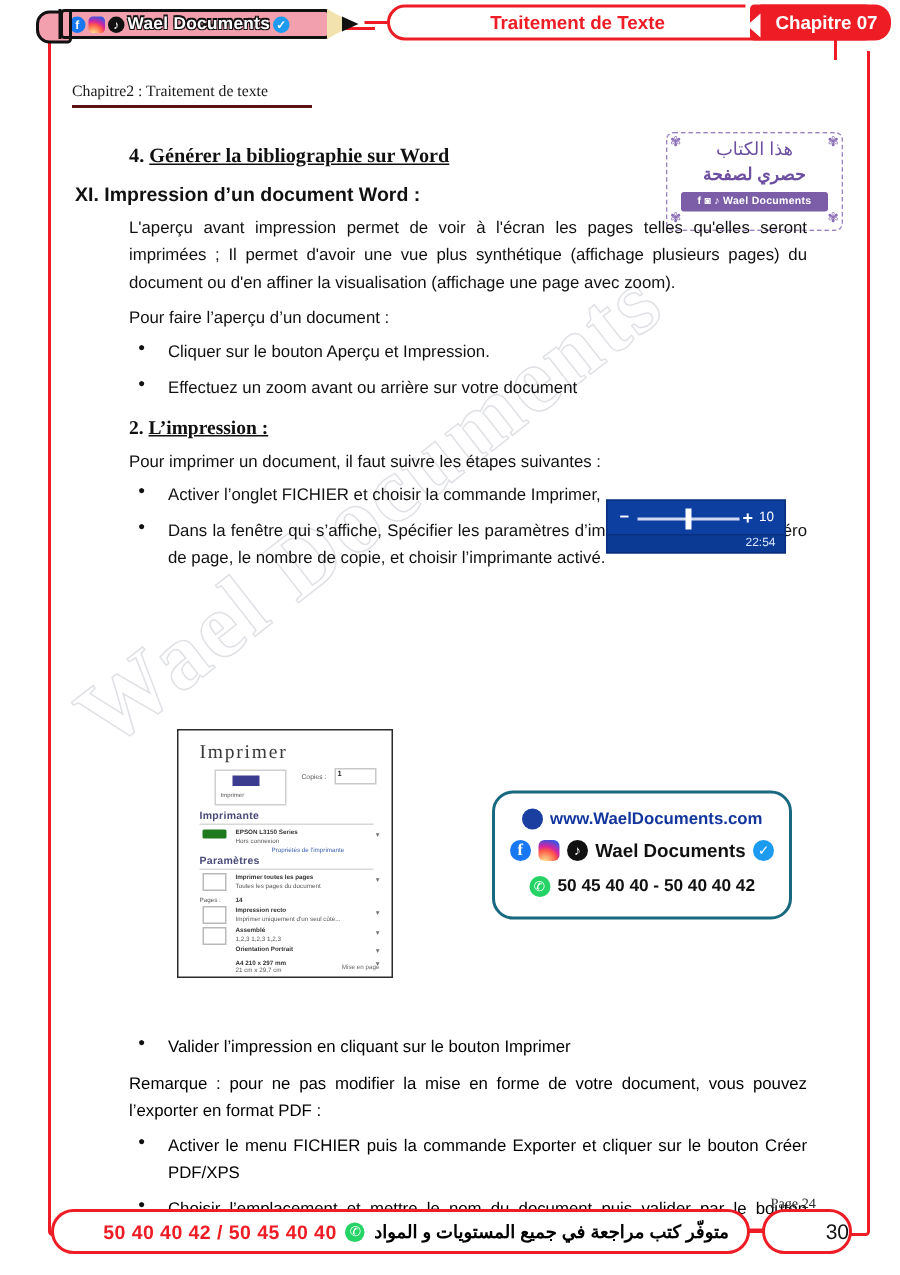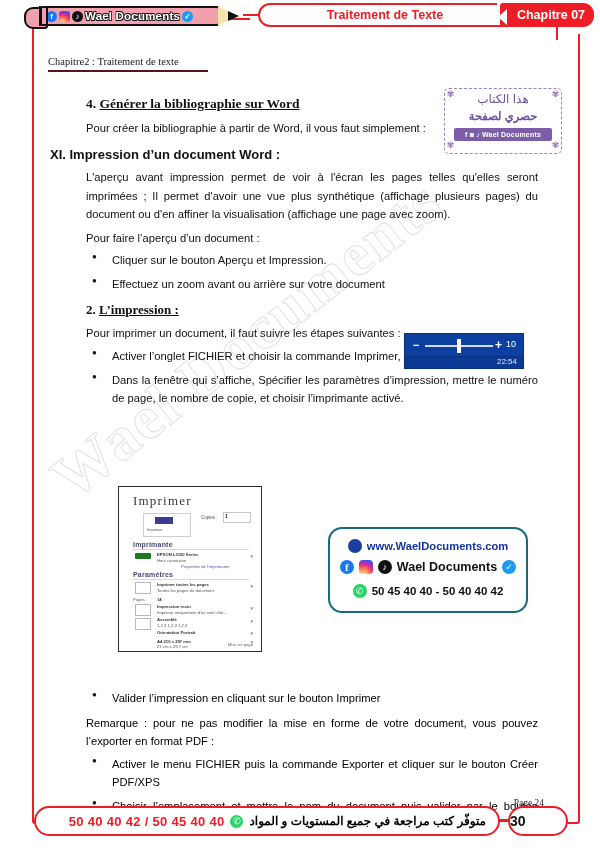--- a/index.html
+++ b/index.html
@@ -187,21 +187,21 @@
     position:absolute;left:34px;top:806px;width:466px;height:30px;
     background:#ffffff;border:2.6px solid #ee1c25;border-radius:15px;box-sizing:border-box;
     display:flex;align-items:center;justify-content:flex-end;gap:6px;padding:0 12px;
   }
   .bb-nums{font-size:13px;font-weight:bold;color:#ee1c25;white-space:nowrap;letter-spacing:.3px;}
   .bb-ar{font-size:12px;font-weight:bold;color:#000000;direction:rtl;white-space:nowrap;}
   .bb-wa{width:13px;height:13px;border-radius:50%;background:#25d366;color:#fff;font-size:9px;line-height:13px;text-align:center;flex:0 0 auto;}
   .pagebadge{
     position:absolute;left:508px;top:806px;width:60px;height:30px;
     background:#ffffff;border:2.6px solid #ee1c25;border-radius:15px;box-sizing:border-box;
-    font-size:14px;font-weight:bold;color:#111;text-align:left;line-height:26px;
+    font-size:14px;font-weight:normal;color:#111;text-align:right;line-height:26px;
   }
   .bb-conn{position:absolute;left:498px;top:819px;width:12px;height:2.6px;background:#ee1c25;}
 
   
   .watermark{
     position:absolute;left:20px;top:150px;width:560px;height:620px;
     pointer-events:none;opacity:.45;
   }
   .wm-text{
     position:absolute;left:40px;top:300px;width:520px;
@@ -264,21 +264,20 @@
     <div class="wm-text">Wael Documents</div>
   </div>
 
   <div class="body">
 
     <div class="h-num">
       <span>4.</span>
       <span class="u">Générer la bibliographie sur Word</span>
     </div>
 
-    <p class="para">Pour créer la bibliographie à partir de Word, il vous faut simplement :</p>
 
 
     <div class="h-roman">XI. Impression d’un document Word :</div>
 
 
     <p class="para">L'aperçu avant impression permet de voir à l'écran les pages telles qu'elles seront imprimées ; Il permet d'avoir une vue plus synthétique (affichage plusieurs pages) du document ou d'en affiner la visualisation (affichage une page avec zoom).</p>
     <p class="para">Pour faire l’aperçu d’un document :</p>
 
     <ul class="bul">
       <li>Cliquer sur le bouton Aperçu et Impression.</li>

